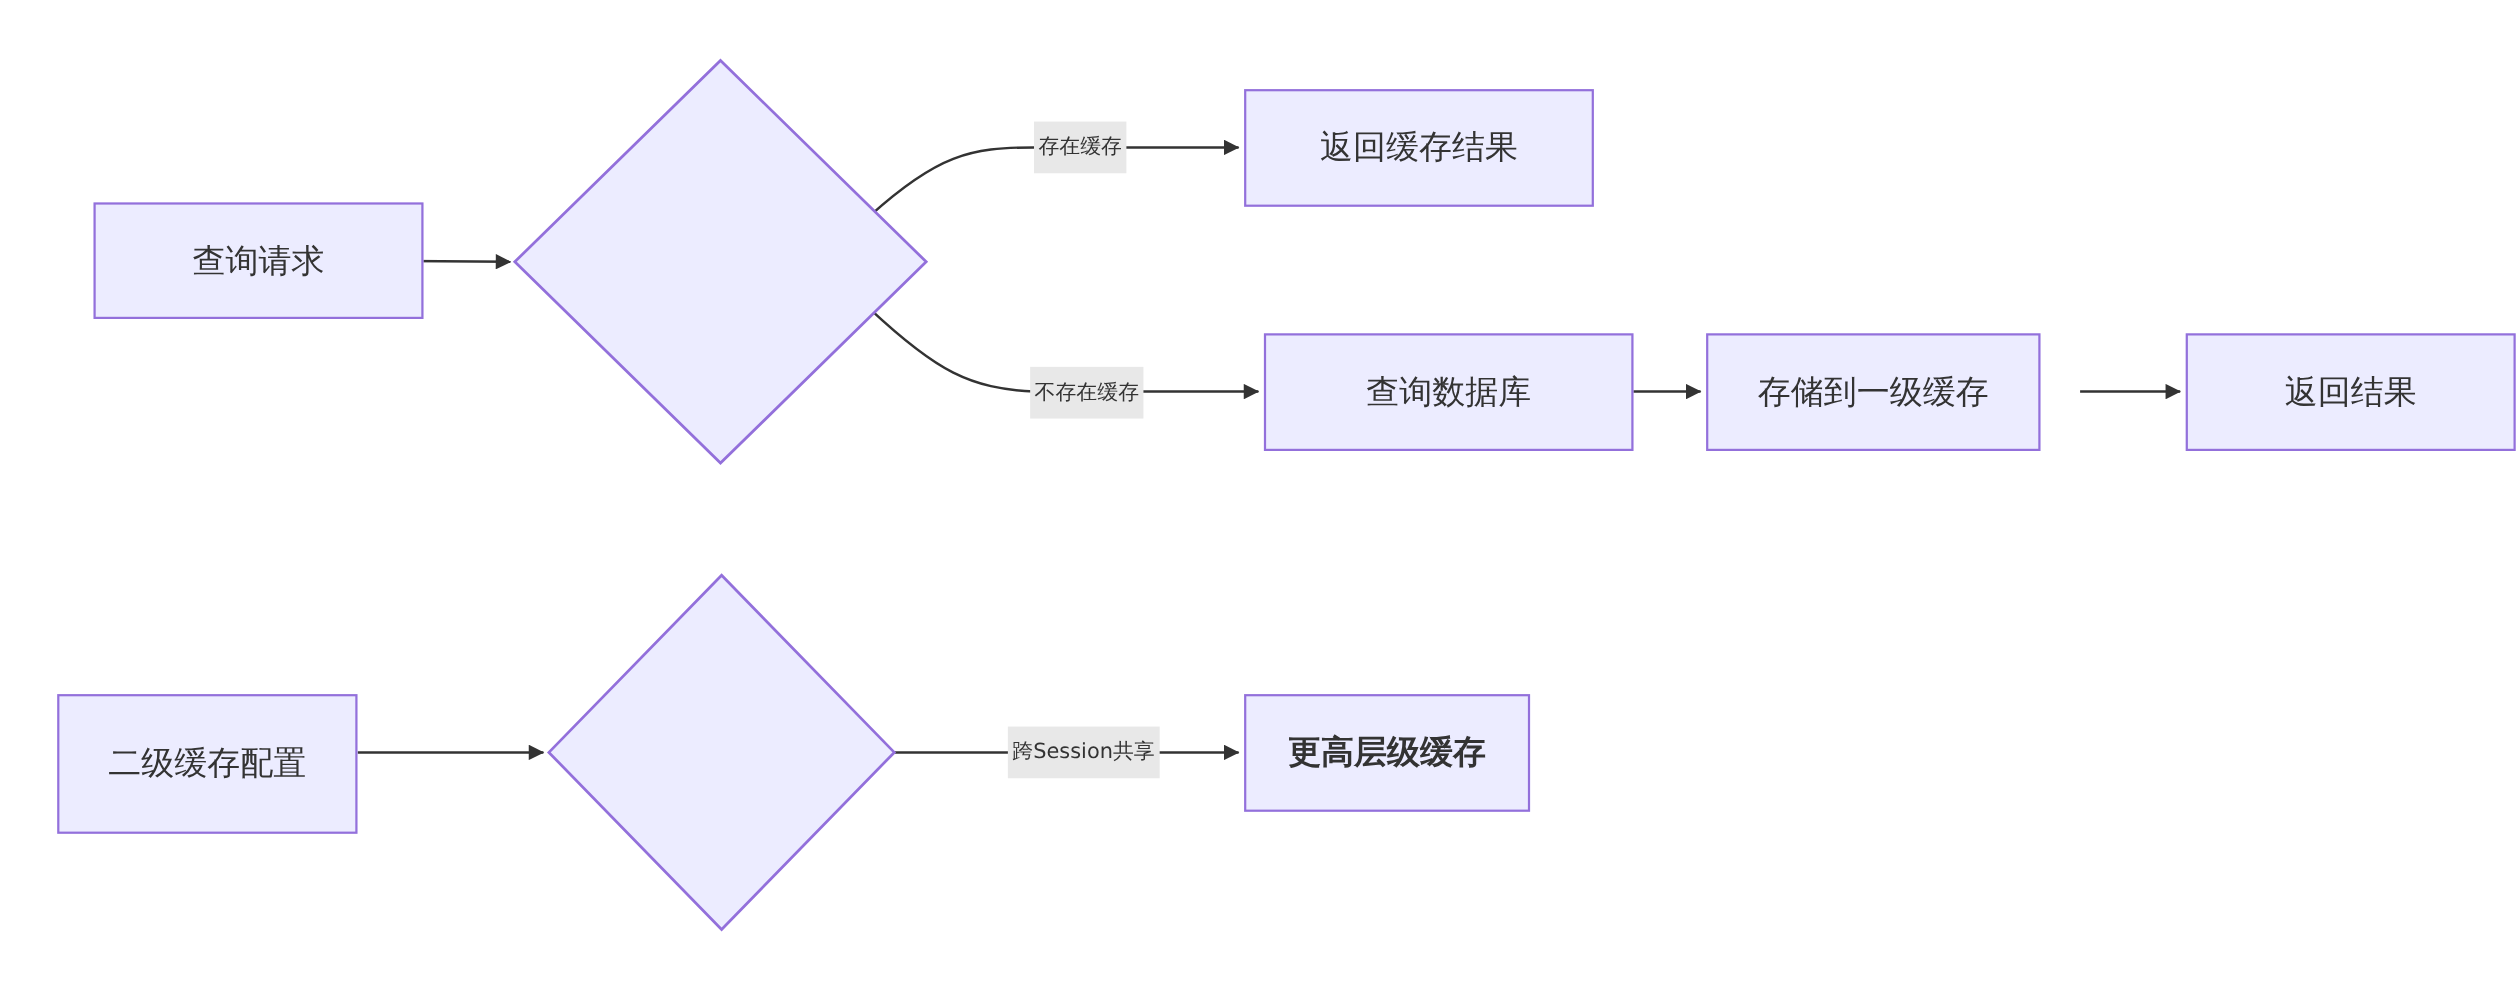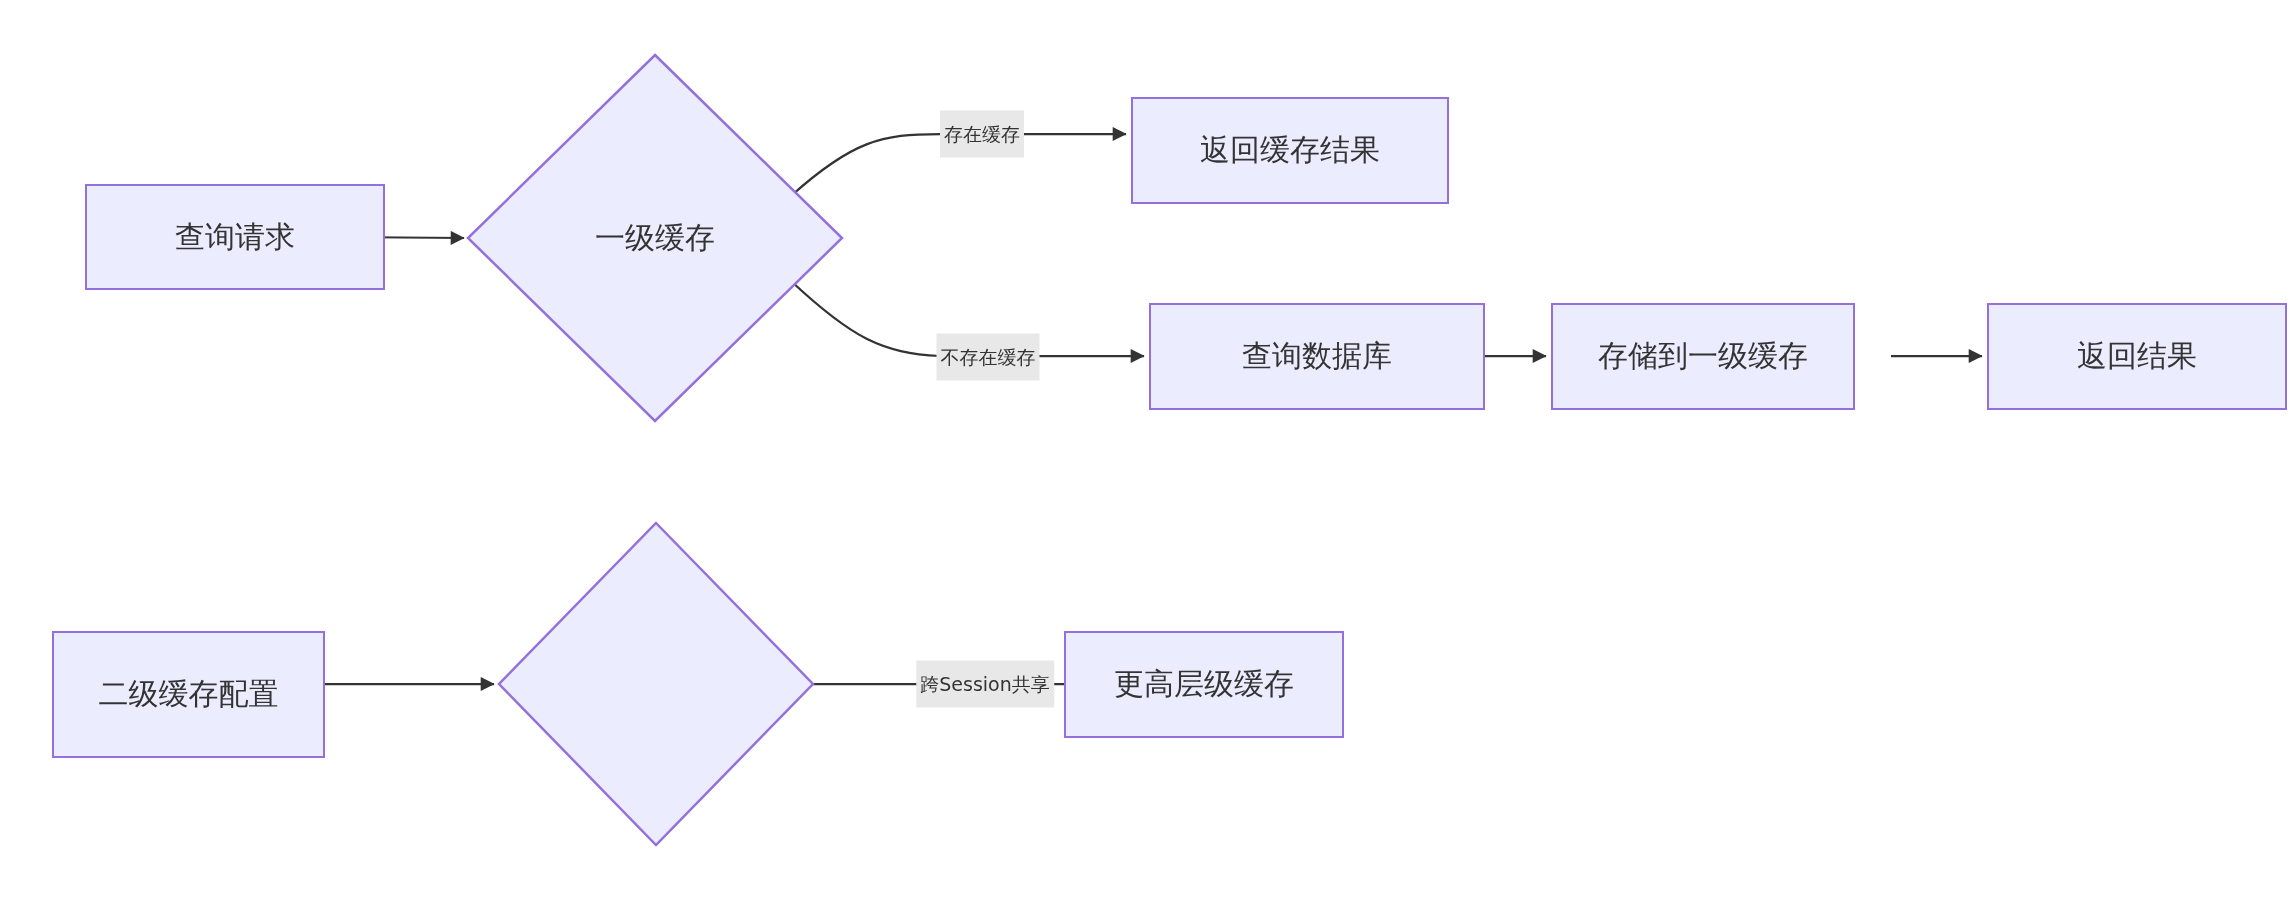--- a/index.html
+++ b/index.html
@@ -92,46 +92,45 @@
     <path class="edge-path" marker-end="url(#arrow)" d="M 813 684 L 1126 684"></path>
 
     <polygon class="diamond-shape" points="655,55 842,238 655,421 468,238"></polygon>
     <polygon class="diamond-shape" points="656,523 813,684 656,845 499,684"></polygon>
   </svg>
 
   <div class="node" style="left:85px; top:184px; width:300px; height:106px;">
     <span>查询请求</span>
   </div>
 
-  <div class="node" style="left:1131px; top:81px; width:318px; height:107px;margin-top:16px;">
+  <div class="node" style="left:1131px; top:81px; width:318px; height:107px;">
     <span>返回缓存结果</span>
   </div>
 
   <div class="node" style="left:1149px; top:303px; width:336px; height:107px;">
     <span>查询数据库</span>
   </div>
 
   <div class="node" style="left:1551px; top:303px; width:304px; height:107px;">
     <span>存储到一级缓存</span>
   </div>
 
   <div class="node" style="left:1987px; top:303px; width:300px; height:107px;">
     <span>返回结果</span>
   </div>
 
   <div class="node" style="left:52px; top:631px; width:273px; height:127px;">
     <span>二级缓存配置</span>
   </div>
 
-  <div class="node" style="left:1064px; top:631px; width:280px; height:107px;">
+  <div class="node" style="left:1131px; top:631px; width:260px; height:107px;font-weight:bold;">
     <span>更高层级缓存</span>
   </div>
 
   <div class="diamond-text" style="left:655px; top:238px;">
-    <div>一级缓存</div>
   </div>
 
 
   <div class="edge-label" style="left:982px; top:134px;">存在缓存</div>
 
   <div class="edge-label" style="left:988px; top:357px;">不存在缓存</div>
 
   <div class="edge-label" style="left:985px; top:684px;">跨Session共享</div>
 
 </div>

